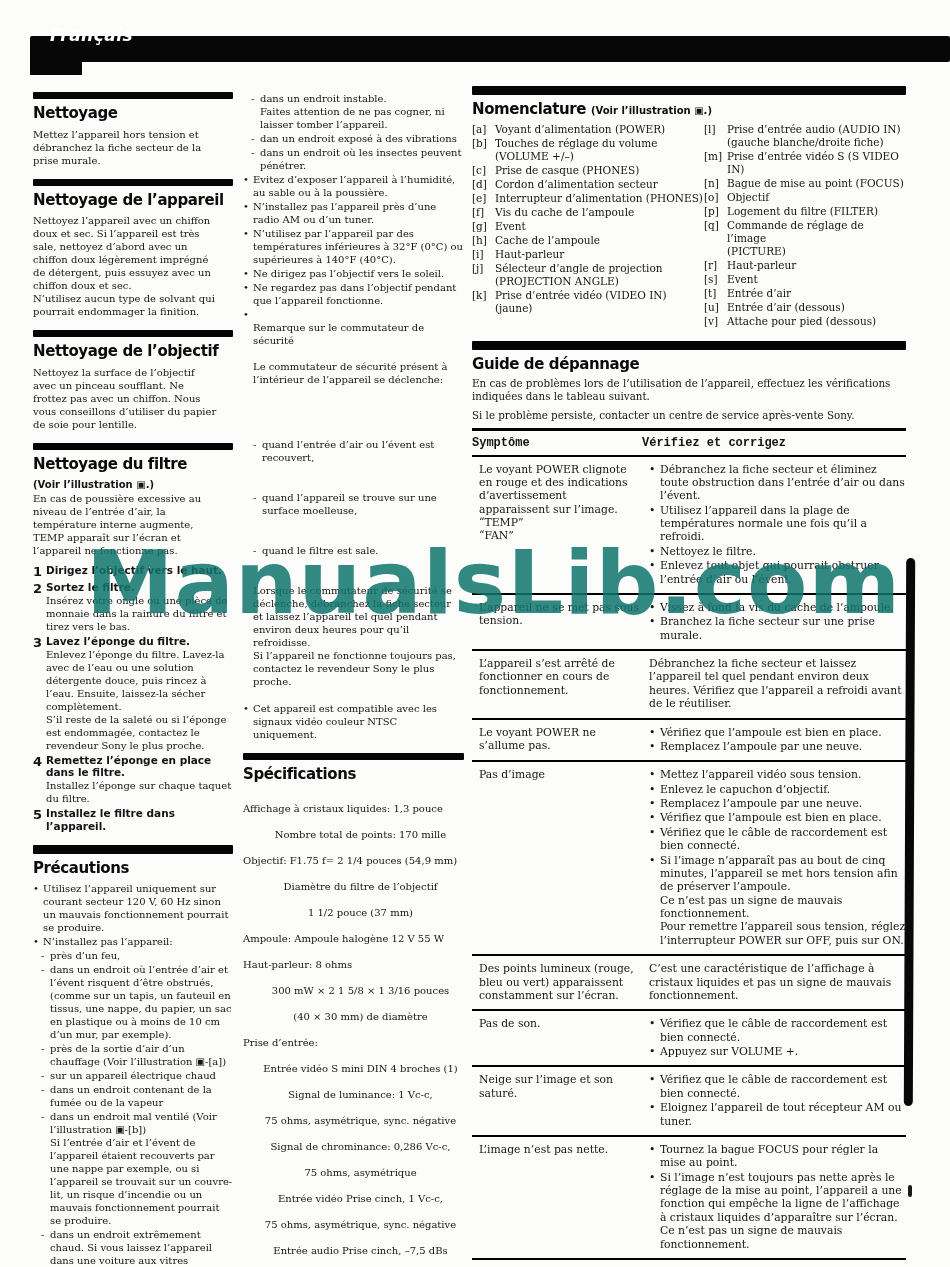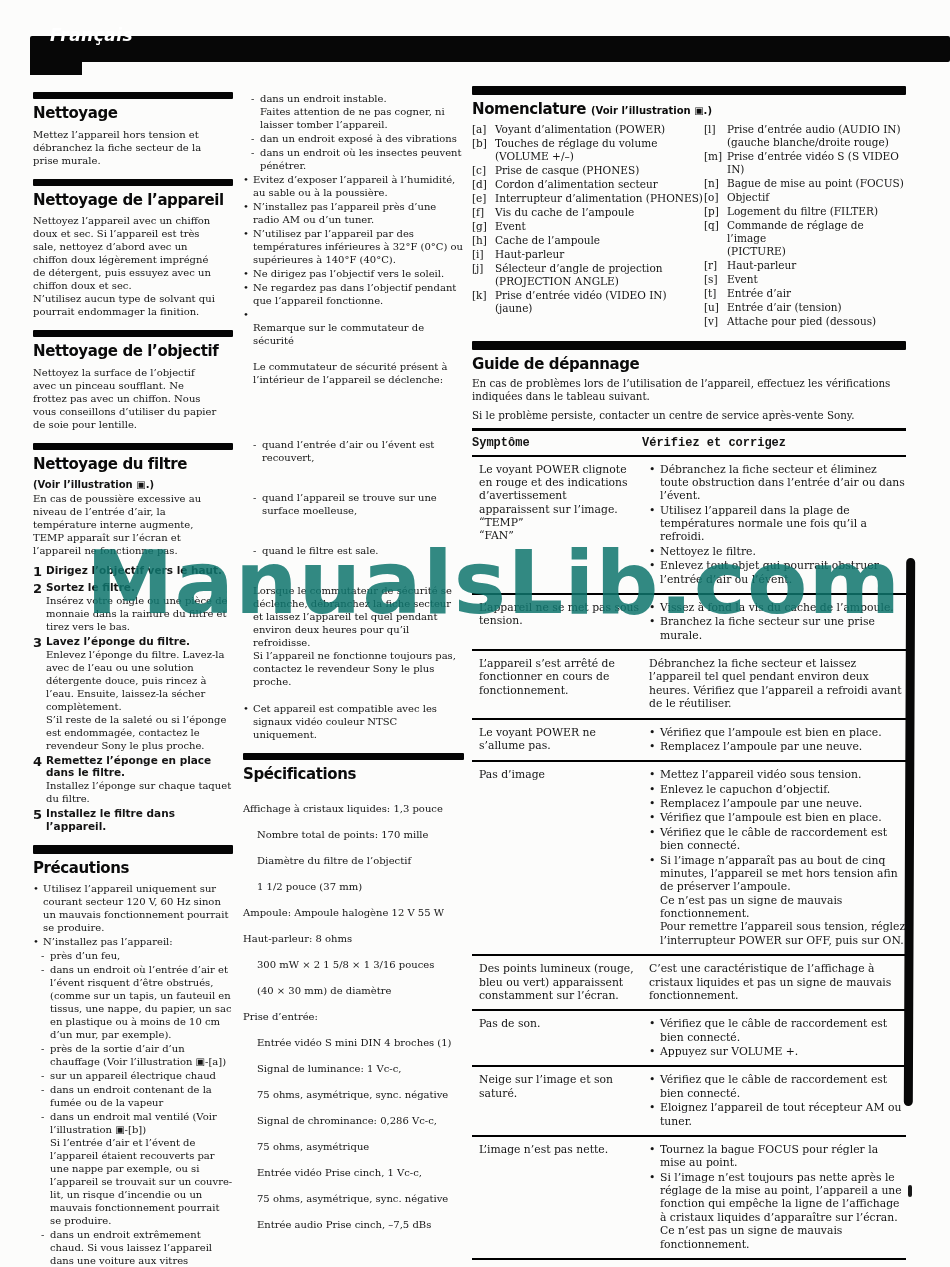--- a/index.html
+++ b/index.html
@@ -31,21 +31,21 @@
   .dash .t{flex:1;white-space:pre-line;}
   .indent1{padding-left:8px;}
   
   .step{display:flex;margin:2px 0 1px 0;}
   .step-num{flex:none;width:13px;font:700 13px "DejaVu Sans",sans-serif;}
   .step-main{flex:1;}
   .step-title{font-family:"DejaVu Sans",sans-serif;font-weight:700;font-size:10.5px;line-height:1.22;}
   .step-text{white-space:pre-line;}
   
   .sline{white-space:pre-line;}
-  .sline.ind{padding-left:14px;}
+  .sline.ind{padding-left:14px;text-align:center;}
   
   .nom{display:flex;margin-top:2px;}
   .nom-left{width:232px;flex:none;}
   .nom-right{flex:1;}
   .nitem{display:flex;margin-bottom:1px;font-size:10.5px;}
   .nkey{flex:none;width:23px;}
   .nlbl{flex:1;white-space:pre-line;}
   
   .intro{font-size:10.3px;margin:0 0 6px 0;white-space:pre-line;}
   .tbl{border-top:3px solid #000;margin-top:4px;}
@@ -277,20 +277,23 @@
     <div>
 
         <div class="sline">
           <span>Affichage à cristaux liquides: 1,3 pouce</span>
         </div>
 
         <div class="sline ind">
           <span>Nombre total de points: 170 mille</span>
         </div>
 
+        <div class="sline">
+          <span>Objectif: F1.75  f= 2 1/4 pouces (54,9 mm)</span>
+        </div>
 
         <div class="sline ind">
           <span>Diamètre du filtre de l’objectif</span>
         </div>
 
         <div class="sline ind">
           <span>1 1/2 pouce (37 mm)</span>
         </div>
 
         <div class="sline">
@@ -418,21 +421,21 @@
             <span class="nkey">[k]</span>
             <span class="nlbl">Prise d’entrée vidéo (VIDEO IN)
 (jaune)</span>
           </div>
         </div>
       <div class="nom-right">
 
           <div class="nitem">
             <span class="nkey">[l]</span>
             <span class="nlbl">Prise d’entrée audio (AUDIO IN)
-(gauche blanche/droite rouge)</span>
+(gauche blanche/droite fiche)</span>
           </div>
 
           <div class="nitem">
             <span class="nkey">[m]</span>
             <span class="nlbl">Prise d’entrée vidéo S (S VIDEO IN)</span>
           </div>
 
           <div class="nitem">
             <span class="nkey">[n]</span>
             <span class="nlbl">Bague de mise au point (FOCUS)</span>
@@ -464,21 +467,21 @@
             <span class="nlbl">Event</span>
           </div>
 
           <div class="nitem">
             <span class="nkey">[t]</span>
             <span class="nlbl">Entrée d’air</span>
           </div>
 
           <div class="nitem">
             <span class="nkey">[u]</span>
-            <span class="nlbl">Entrée d’air (tension)</span>
+            <span class="nlbl">Entrée d’air (dessous)</span>
           </div>
 
           <div class="nitem">
             <span class="nkey">[v]</span>
             <span class="nlbl">Attache pour pied (dessous)</span>
           </div>
         </div>
     </div>
 
     <div class="bar thick"></div>

